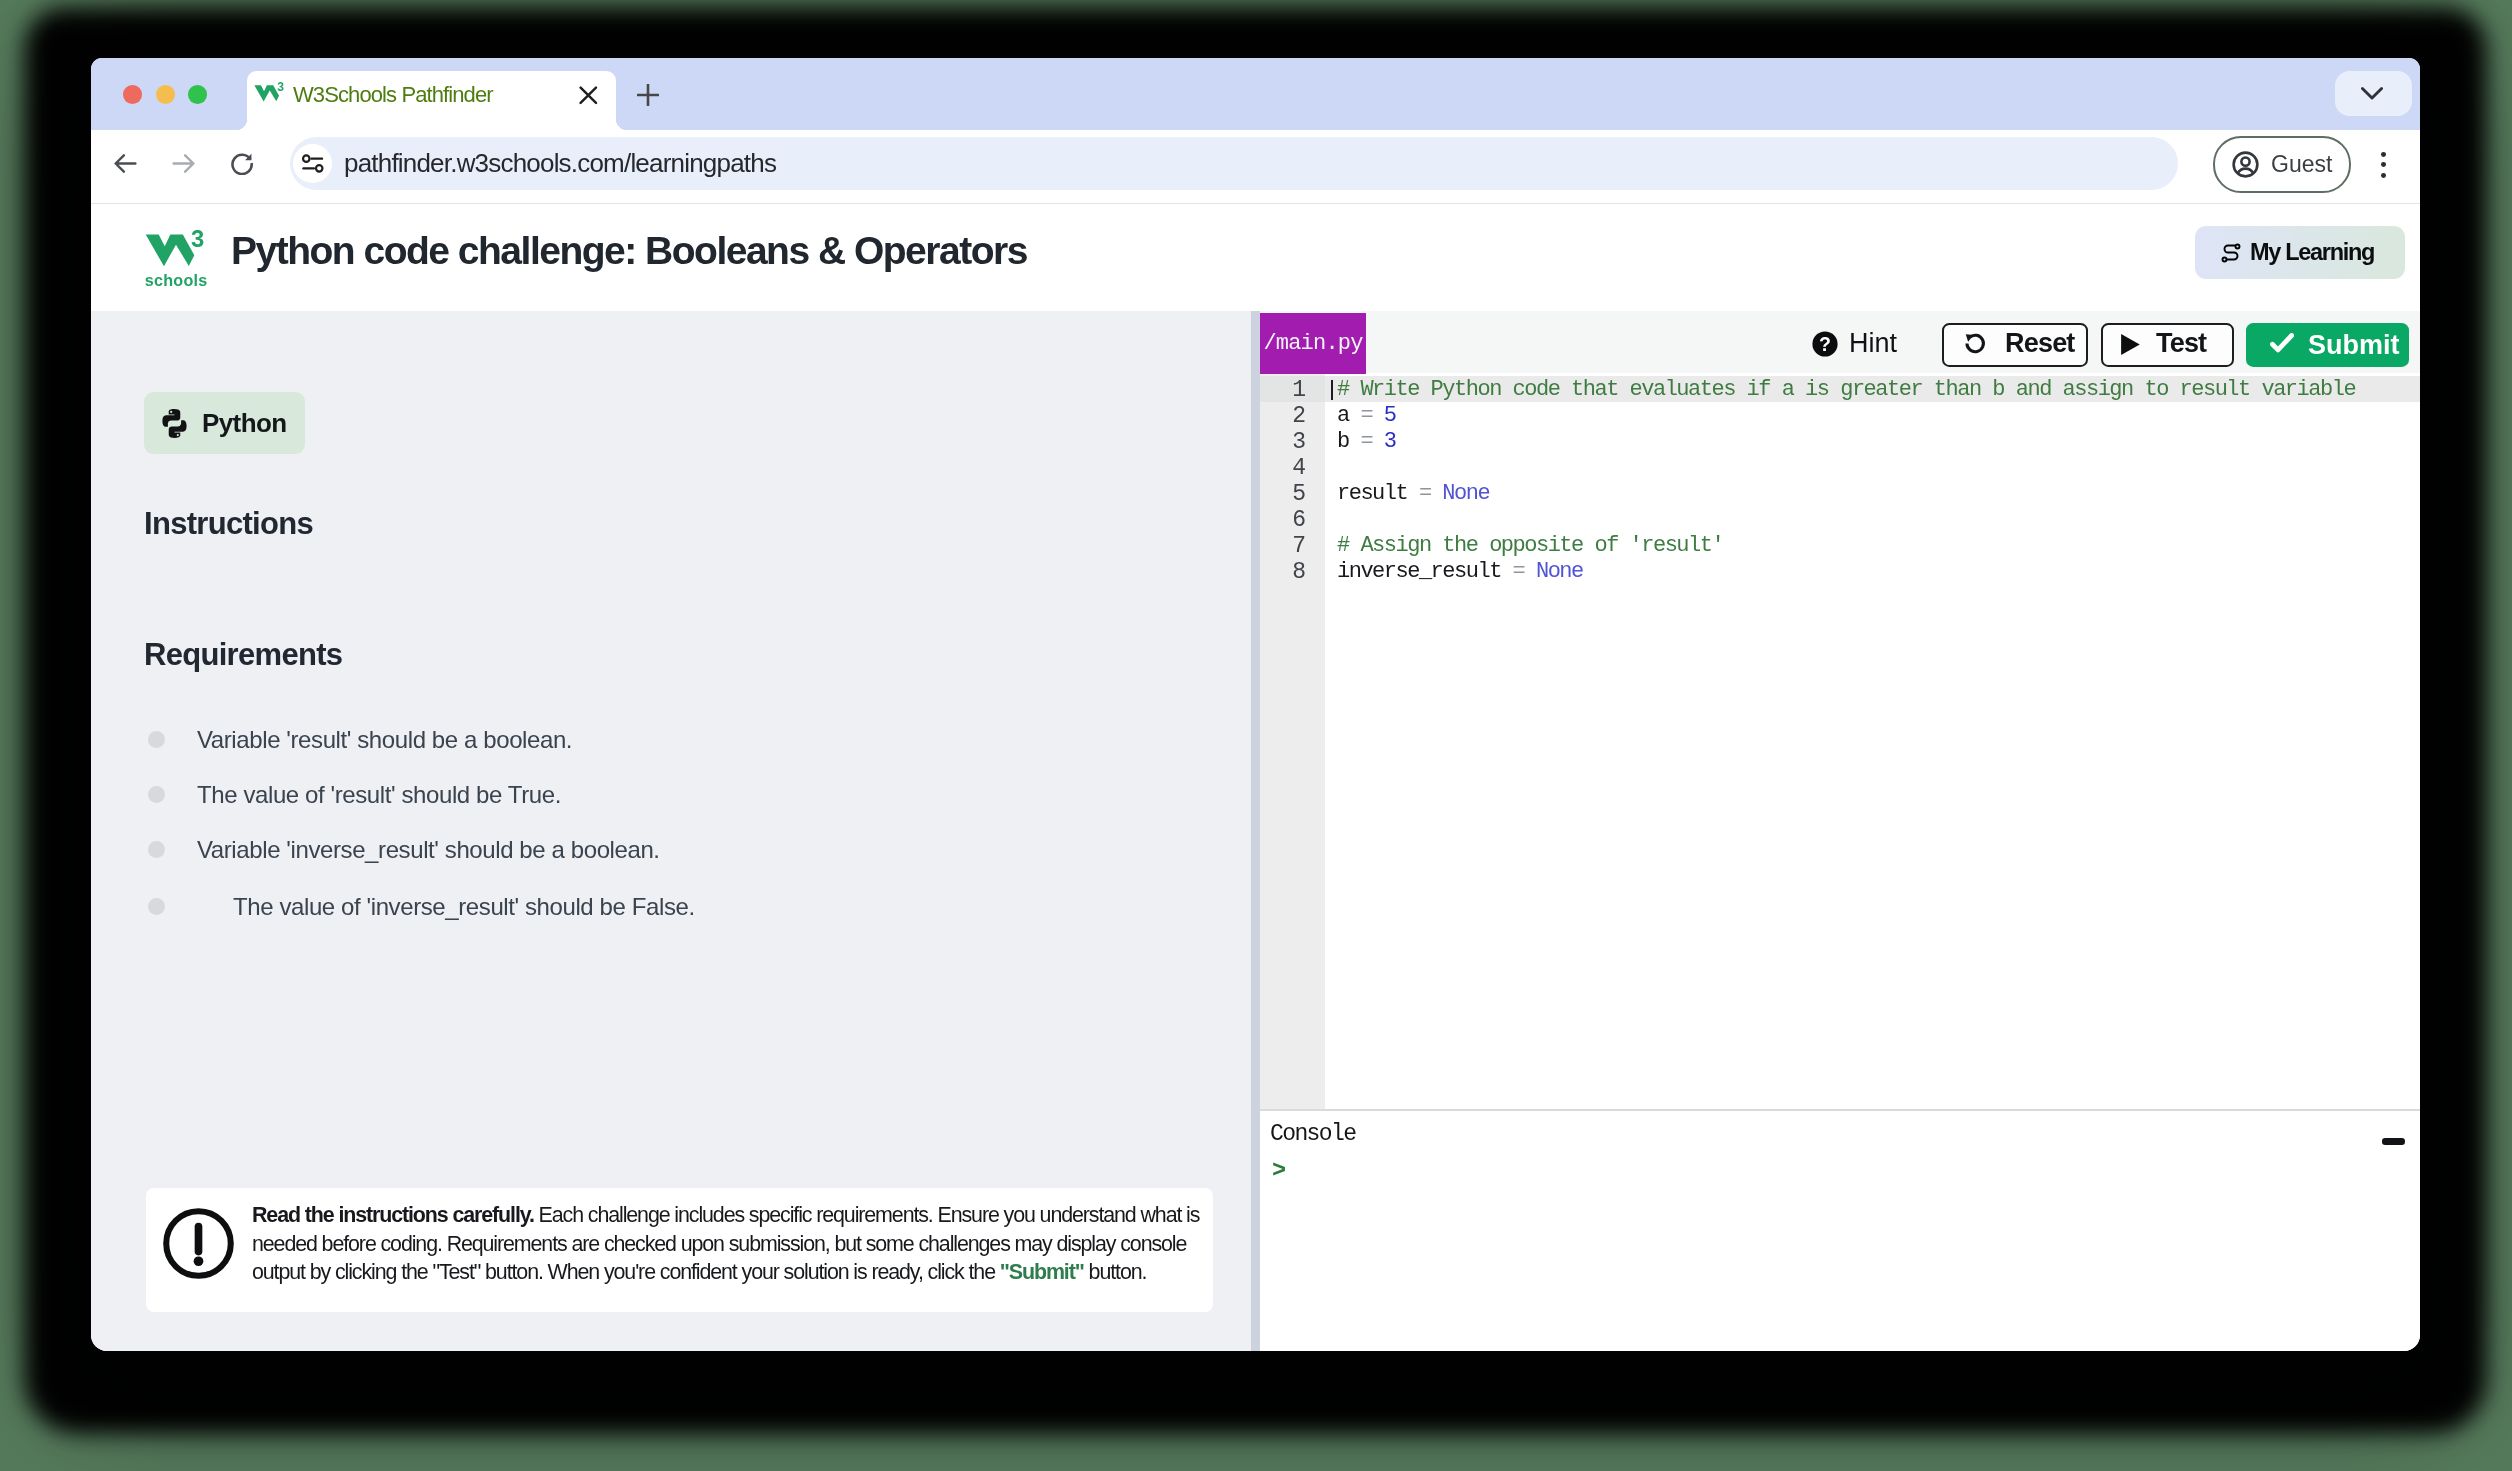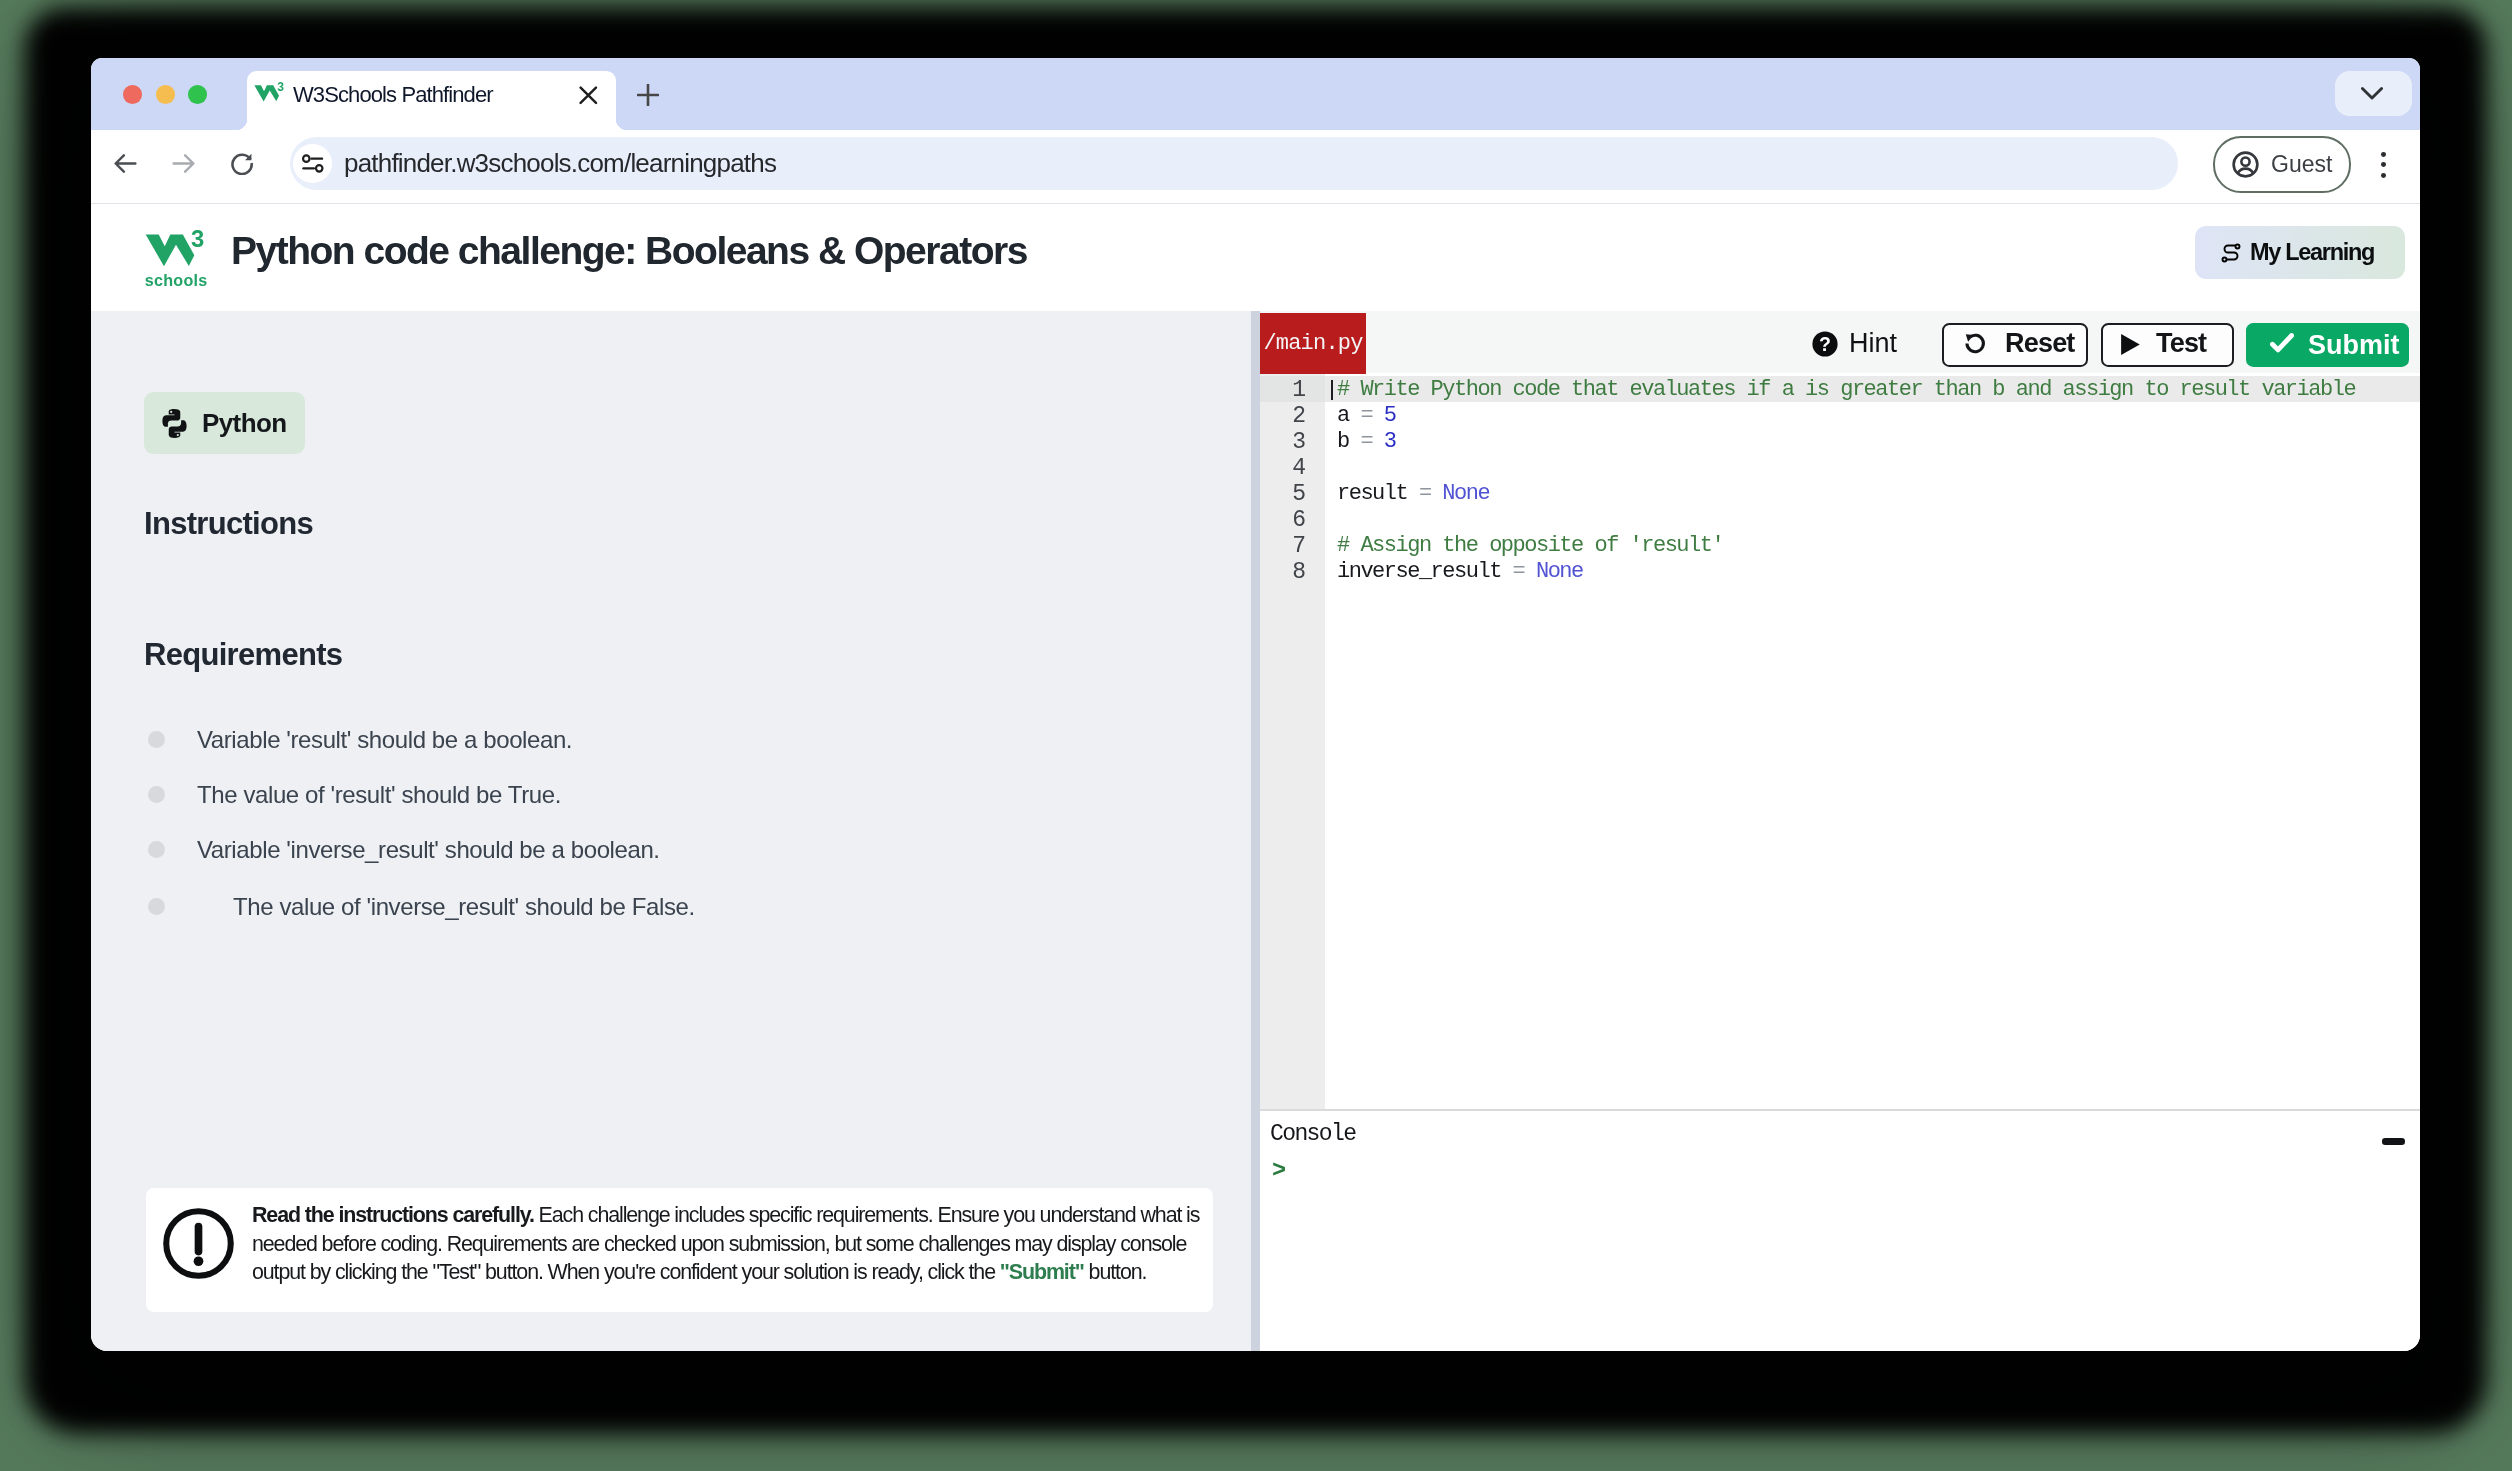--- a/index.html
+++ b/index.html
@@ -9,21 +9,21 @@
        box-shadow:0 16px 22px 66px rgba(0,0,0,0.99), 0 24px 105px 24px rgba(0,0,0,0.55);}
   .abs{position:absolute;}
   
   .tabstrip{left:0;top:0;width:2329px;height:72px;background:#ccd8f6;}
   .light{width:18.6px;height:18.6px;border-radius:50%;top:27px;}
   .tab{left:156px;top:13px;width:369px;height:59px;background:#fff;border-radius:9.7px 9.7px 0 0;}
   .tab::before{content:"";position:absolute;left:-11.3px;bottom:0;width:11.3px;height:11.3px;
      background:radial-gradient(circle at 0 0, rgba(255,255,255,0) 11px, #fff 11.3px);}
   .tab::after{content:"";position:absolute;right:-11.3px;bottom:0;width:11.3px;height:11.3px;
      background:radial-gradient(circle at 100% 0, rgba(255,255,255,0) 11px, #fff 11.3px);}
-  .tabtitle{left:46px;top:0px;height:47px;line-height:47px;font-size:22px;color:#0f172a;letter-spacing:-0.9px;white-space:nowrap;}
+  .tabtitle{left:46px;top:0px;height:47px;line-height:47px;font-size:22px;color:#4d7c0f;letter-spacing:-0.9px;white-space:nowrap;}
   .chevbtn{left:2244px;top:13px;width:77px;height:45px;border-radius:14.6px;background:#e9eefb;}
   
   .toolbar{left:0;top:72px;width:2329px;height:73px;background:#fff;border-bottom:1.6px solid #e0e3e7;}
   .pill{left:199px;top:6.5px;width:1888px;height:53px;border-radius:27px;background:#e9eefb;}
   .tunecirc{left:202px;top:86px;width:39px;height:39px;border-radius:50%;background:#fff;}
   .urltext{left:253px;top:69px;height:73px;line-height:73px;font-size:26px;letter-spacing:-0.8px;color:#26282c;}
   .guest{left:2122px;top:78px;width:138px;height:57px;border-radius:28px;border:2px solid #5f6e63;box-sizing:border-box;background:#fff;}
   .guesttext{left:2180px;top:72px;height:68px;line-height:68px;font-size:23px;color:#3b3e43;}
   .dot3{width:4.9px;height:4.9px;border-radius:50%;background:#2a2d31;left:2290px;}
   
@@ -40,21 +40,21 @@
   .pytext{left:111px;top:334px;height:62px;line-height:62px;font-size:26px;font-weight:600;color:#15181b;letter-spacing:-0.6px;}
   .h2{font-size:31px;font-weight:bold;color:#222831;line-height:32px;letter-spacing:-0.7px;white-space:nowrap;}
   .body{font-size:24px;color:#3a434e;letter-spacing:-0.4px;}
   .para{left:53px;top:480px;line-height:37px;white-space:nowrap;}
   .req{left:106px;height:37px;line-height:37px;}
   .bullet{width:17px;height:17px;border-radius:50%;background:#d7d9dd;left:57px;}
   .alert{left:55px;top:1130px;width:1067px;height:124px;border-radius:8px;background:#fff;}
   .alerttext{left:161px;top:1143px;font-size:21.4px;line-height:28.5px;color:#17191c;letter-spacing:-1.1px;white-space:nowrap;}
   
   .edtoolbar{left:1169px;top:253px;width:1161px;height:62px;background:#f5f6f6;}
-  .maintab{left:1169px;top:255px;width:106px;height:61px;background:#b91c1c;color:#f4f5f7;
+  .maintab{left:1169px;top:255px;width:106px;height:61px;background:#a21caf;color:#f4f5f7;
            font-family:"Liberation Mono",monospace;font-size:22px;text-align:center;line-height:61px;letter-spacing:-0.8px;}
   .hinttext{left:1758px;top:253px;height:65px;line-height:65px;font-size:27px;color:#0f1114;}
   .btn{top:265px;height:44px;border-radius:7.3px;border:2.4px solid #1b1d20;box-sizing:border-box;background:#fdfdfd;}
   .btnlabel{font-size:27px;font-weight:bold;color:#131518;height:44px;line-height:40px;top:265px;letter-spacing:-0.8px;}
   .resetbtn{left:1851px;width:146px;}
   .testbtn{left:2010px;width:133px;}
   .submitbtn{left:2155px;top:265px;width:163px;height:44px;border-radius:7.3px;background:#09a865;}
   .submitlabel{left:2217px;top:265px;height:44px;line-height:44px;font-size:27px;font-weight:bold;color:#fff;}
   .gutter{left:1169px;top:316px;width:65px;height:736px;background:#ededee;}
   .activerow{left:1169px;top:318px;width:1161px;height:26px;background:#eaeaea;}

